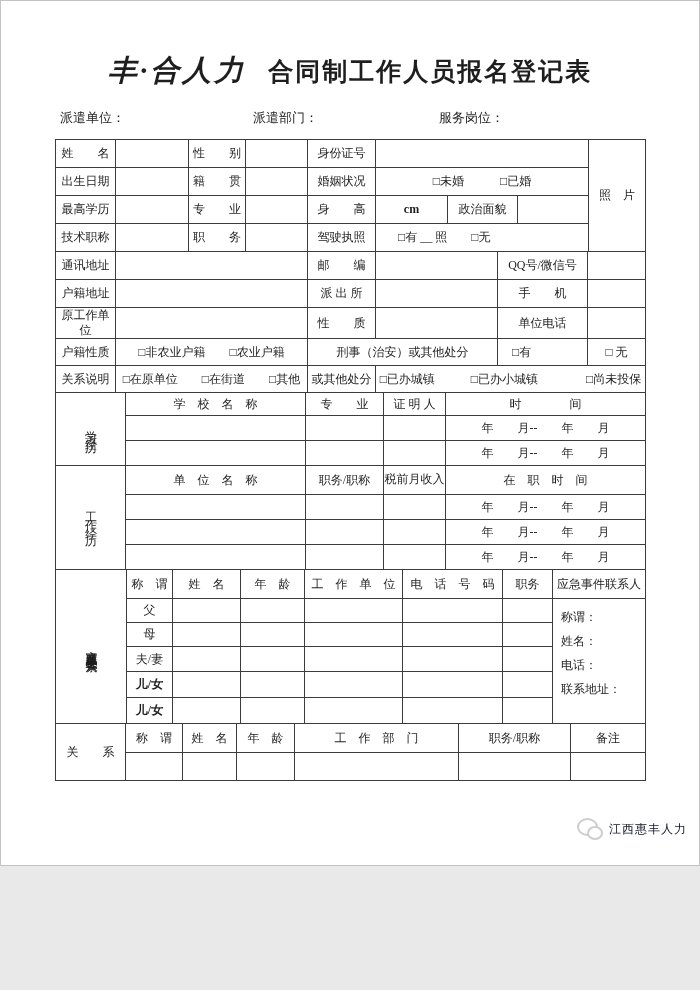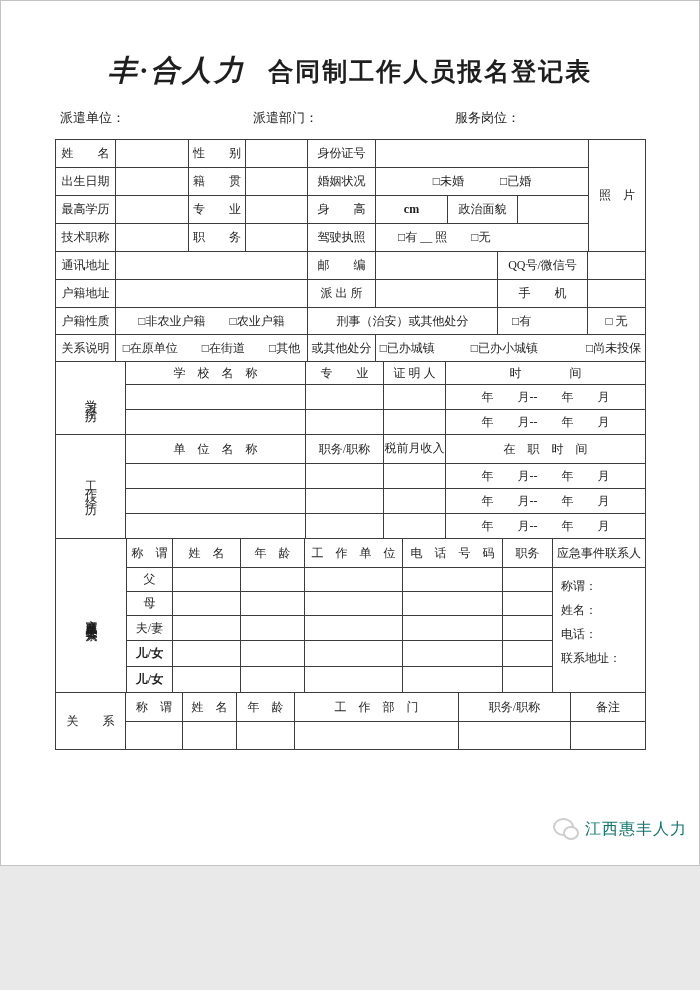--- a/index.html
+++ b/index.html
@@ -8,21 +8,21 @@
     border:1px solid #c3c3c3;position:relative;box-sizing:border-box;
     font-family:"Liberation Serif","DejaVu Serif",serif;color:#1e1e1e;
   }
   .content{position:absolute;left:54px;top:0;width:590px;}
   .title-row{margin-top:50px;text-align:center;white-space:nowrap;}
   .logo{font-size:29px;font-weight:bold;letter-spacing:3px;font-style:italic;}
   .main-title{font-size:25px;font-weight:bold;letter-spacing:2px;margin-left:22px;}
   .meta-row{position:relative;height:18px;margin-top:18px;font-size:13px;}
   .meta-unit{position:absolute;left:5px;}
   .meta-dept{position:absolute;left:198px;}
-  .meta-post{position:absolute;left:400px;}
+  .meta-post{position:absolute;left:384px;}
   .form{margin-top:13px;}
   table{border-collapse:collapse;table-layout:fixed;width:590px;margin-top:-1px;}
   td{
     border:1px solid #3c3c3c;font-size:12px;text-align:center;vertical-align:middle;
     padding:0;overflow:hidden;line-height:1.25;
   }
   .h27 td{height:27px;} .h26 td{height:26px;} .h24 td{height:24px;}
   .h22 td{height:22px;} .h28 td{height:28px;} .h20 td{height:20px;}
   .h23 td{height:23px;} .h25 td{height:25px;font-weight:bold;}
   .vlabel{
@@ -37,21 +37,21 @@
     text-align:left;vertical-align:top;padding:6px 0 15px 8px;line-height:24px;
     font-size:12px;
   }
   .notice{margin-top:11px;font-size:12.5px;padding-left:4px;letter-spacing:0.5px;}
   .sign-row{position:relative;margin-top:10px;height:18px;font-size:13px;}
   .sign-label{position:absolute;left:4px;}
   .date-label{position:absolute;left:347px;}
   .date-value{position:absolute;left:425px;letter-spacing:6px;}
   .watermark{
     position:absolute;right:12px;bottom:25px;display:flex;align-items:center;
-    color:#0f766e;font-size:16px;letter-spacing:1px;
+    color:#0f172a;font-size:12px;letter-spacing:1px;
     font-family:"Liberation Sans","DejaVu Sans",sans-serif;
   }
   .wx-icon{width:26px;height:22px;margin-right:6px;position:relative;}
   .wx-icon .b1{
     position:absolute;left:0;top:0;width:17px;height:14px;border-radius:50%;
     border:2px solid #cdcdcd;
   }
   .wx-icon .b2{
     position:absolute;right:0;bottom:0;width:12px;height:10px;border-radius:50%;
     border:2px solid #cdcdcd;background:#fff;
@@ -145,20 +145,28 @@
           <td></td>
         </tr>
         <tr class="h27">
           <td>户籍地址</td>
           <td></td>
           <td>派 出 所</td>
           <td></td>
           <td>手　　机</td>
           <td></td>
         </tr>
+        <tr class="h27">
+          <td>原工作单位</td>
+          <td></td>
+          <td>性　　质</td>
+          <td></td>
+          <td>单位电话</td>
+          <td></td>
+        </tr>
       </tbody>
         </table>
 
       <table>
         <colgroup>
             <col style="width:60px">
             <col style="width:192px">
             <col style="width:190px">
             <col style="width:90px">
             <col style="width:58px">

